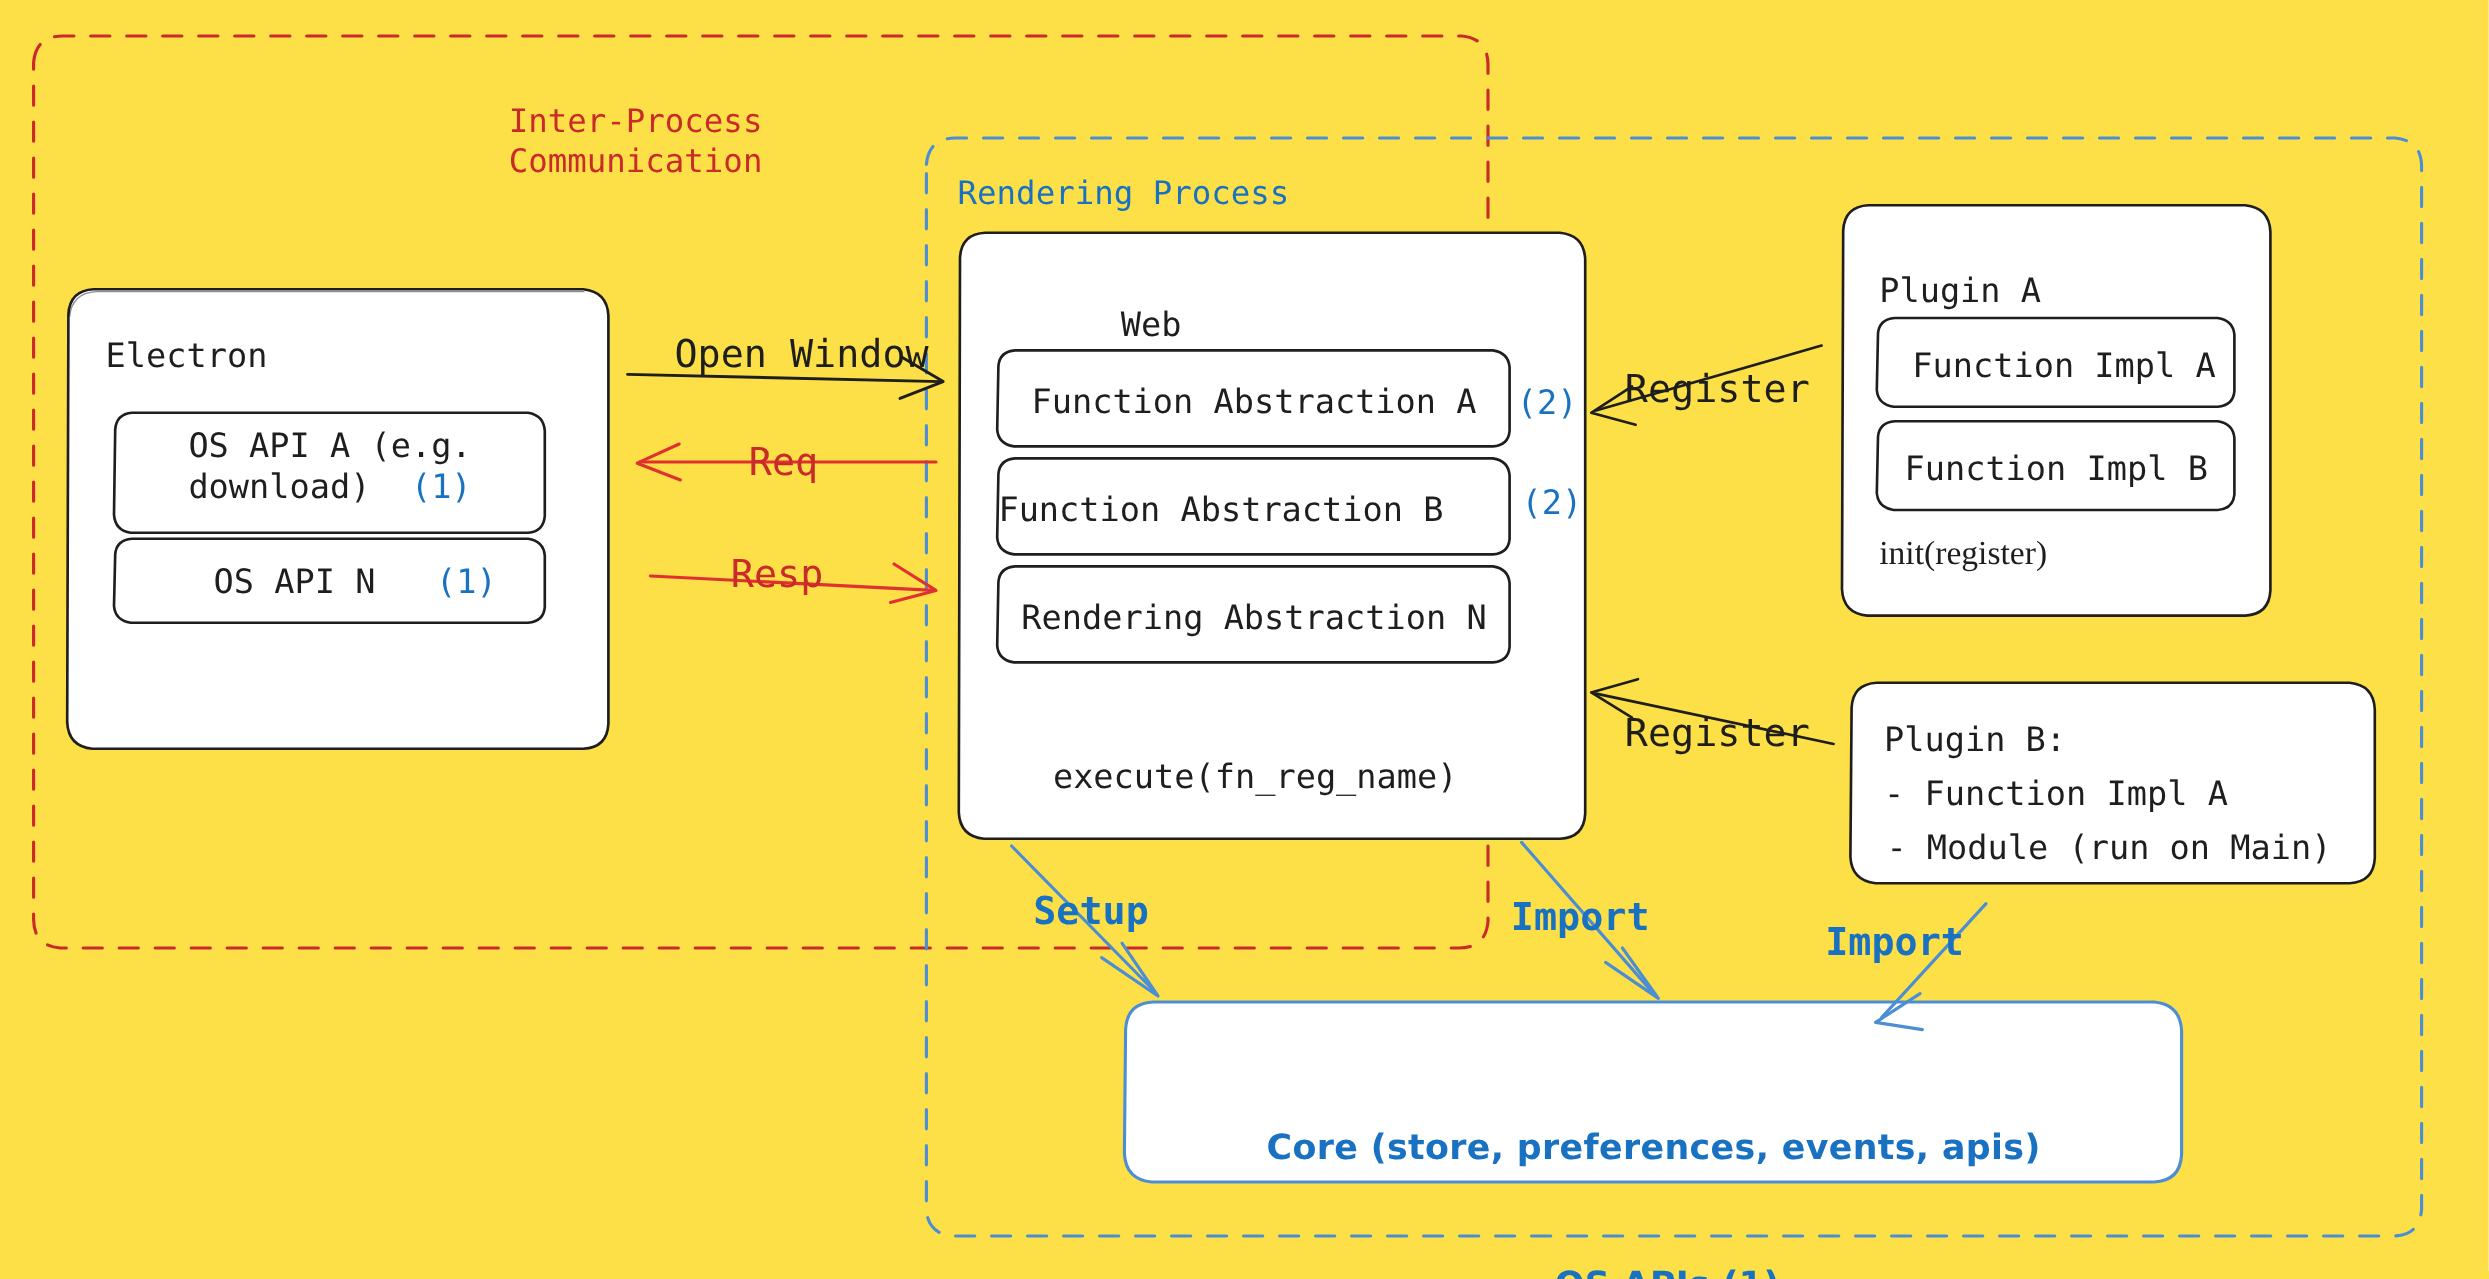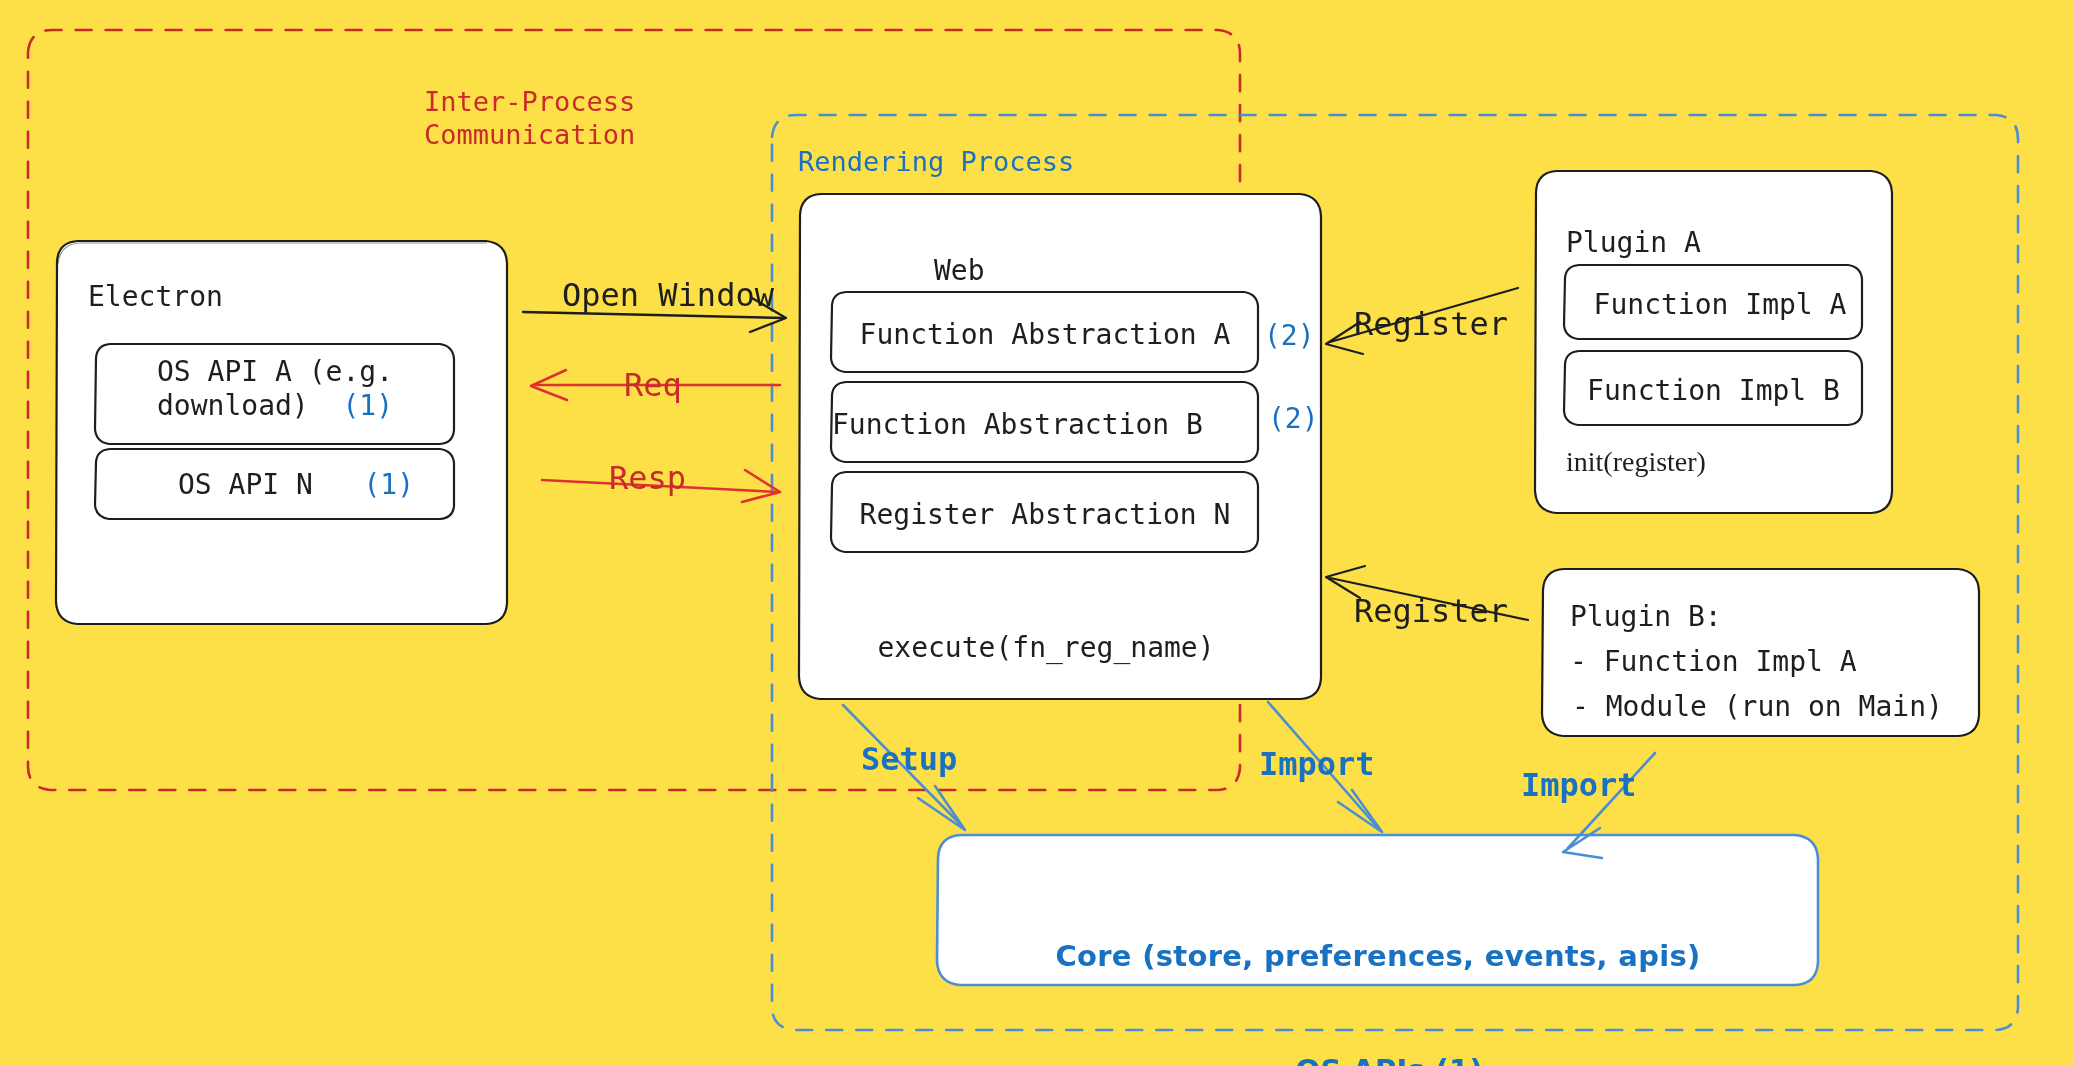--- a/index.html
+++ b/index.html
@@ -177,21 +177,21 @@
   <div class="lbl box-inner-text" style="left:96px; top:468px; width:358px;padding-left:21px;"><span>OS API N</span><span class="num-blue">   </span><span class="num-blue">(1)</span></div>
 
   <div class="lbl box-title" style="left:934px; top:254px;">Web</div>
 
   <div class="lbl box-inner-text" style="left:832px; top:318px; width:426px;">Function Abstraction A</div>
   <div class="lbl box-inner-text num-blue" style="left:1264px; top:319px;">(2)</div>
 
   <div class="lbl box-inner-text" style="left:832px; top:408px; width:364px;">Function Abstraction B</div>
   <div class="lbl box-inner-text num-blue" style="left:1268px; top:402px;">(2)</div>
 
-  <div class="lbl box-inner-text" style="left:832px; top:498px; width:426px;">Register Abstraction N</div>
+  <div class="lbl box-inner-text" style="left:832px; top:498px; width:426px;">Rendering Abstraction N</div>
 
   <div class="lbl box-inner-text" style="left:833px; top:586px; width:426px;margin-top:45px;">execute(fn_reg_name)</div>
 
   <div class="lbl box-title" style="left:1566px; top:226px;">Plugin A</div>
   <div class="lbl box-inner-text" style="left:1565px; top:288px; width:310px;">Function Impl A</div>
   <div class="lbl box-inner-text" style="left:1565px; top:374px; width:297px;">Function Impl B</div>
   <div class="lbl box-inner-text" style="left:1566px; top:445px;font-family:Liberation Serif, serif;">init(register)</div>
 
   <div class="lbl box-title" style="left:1570px; top:600px;">Plugin B:</div>
   <div class="lbl box-title" style="left:1570px; top:645px;">- Function Impl A</div>

